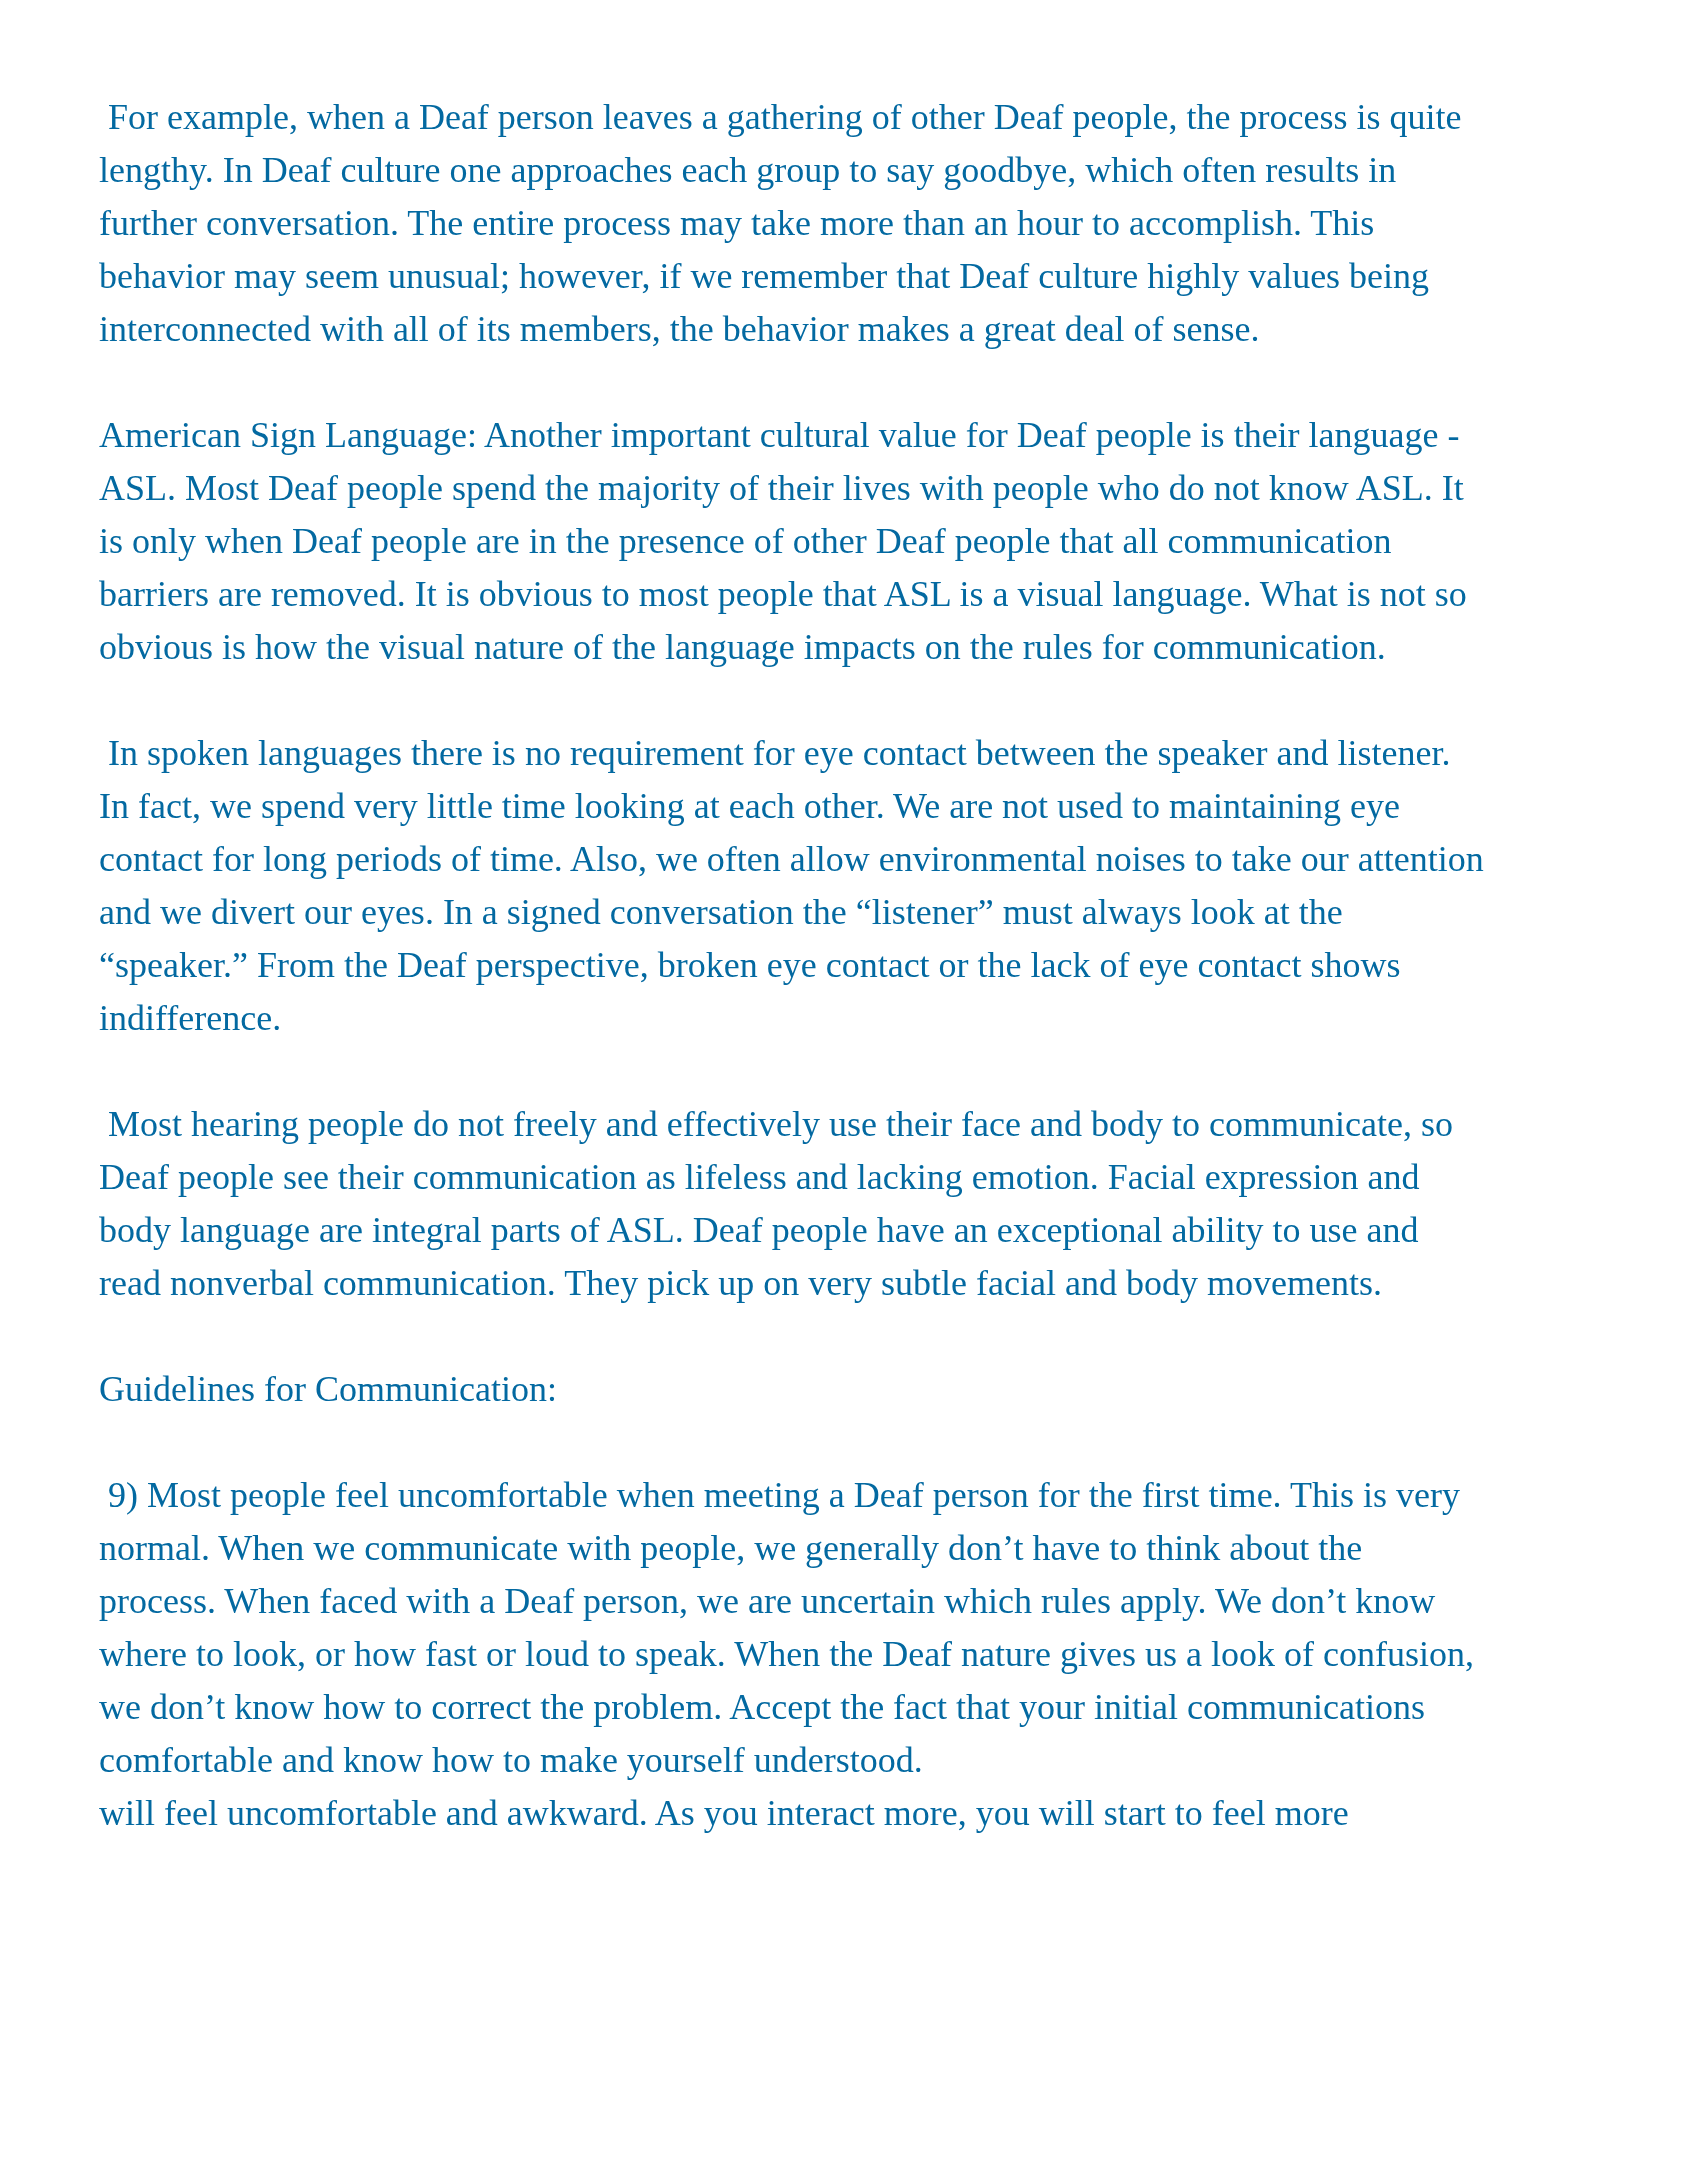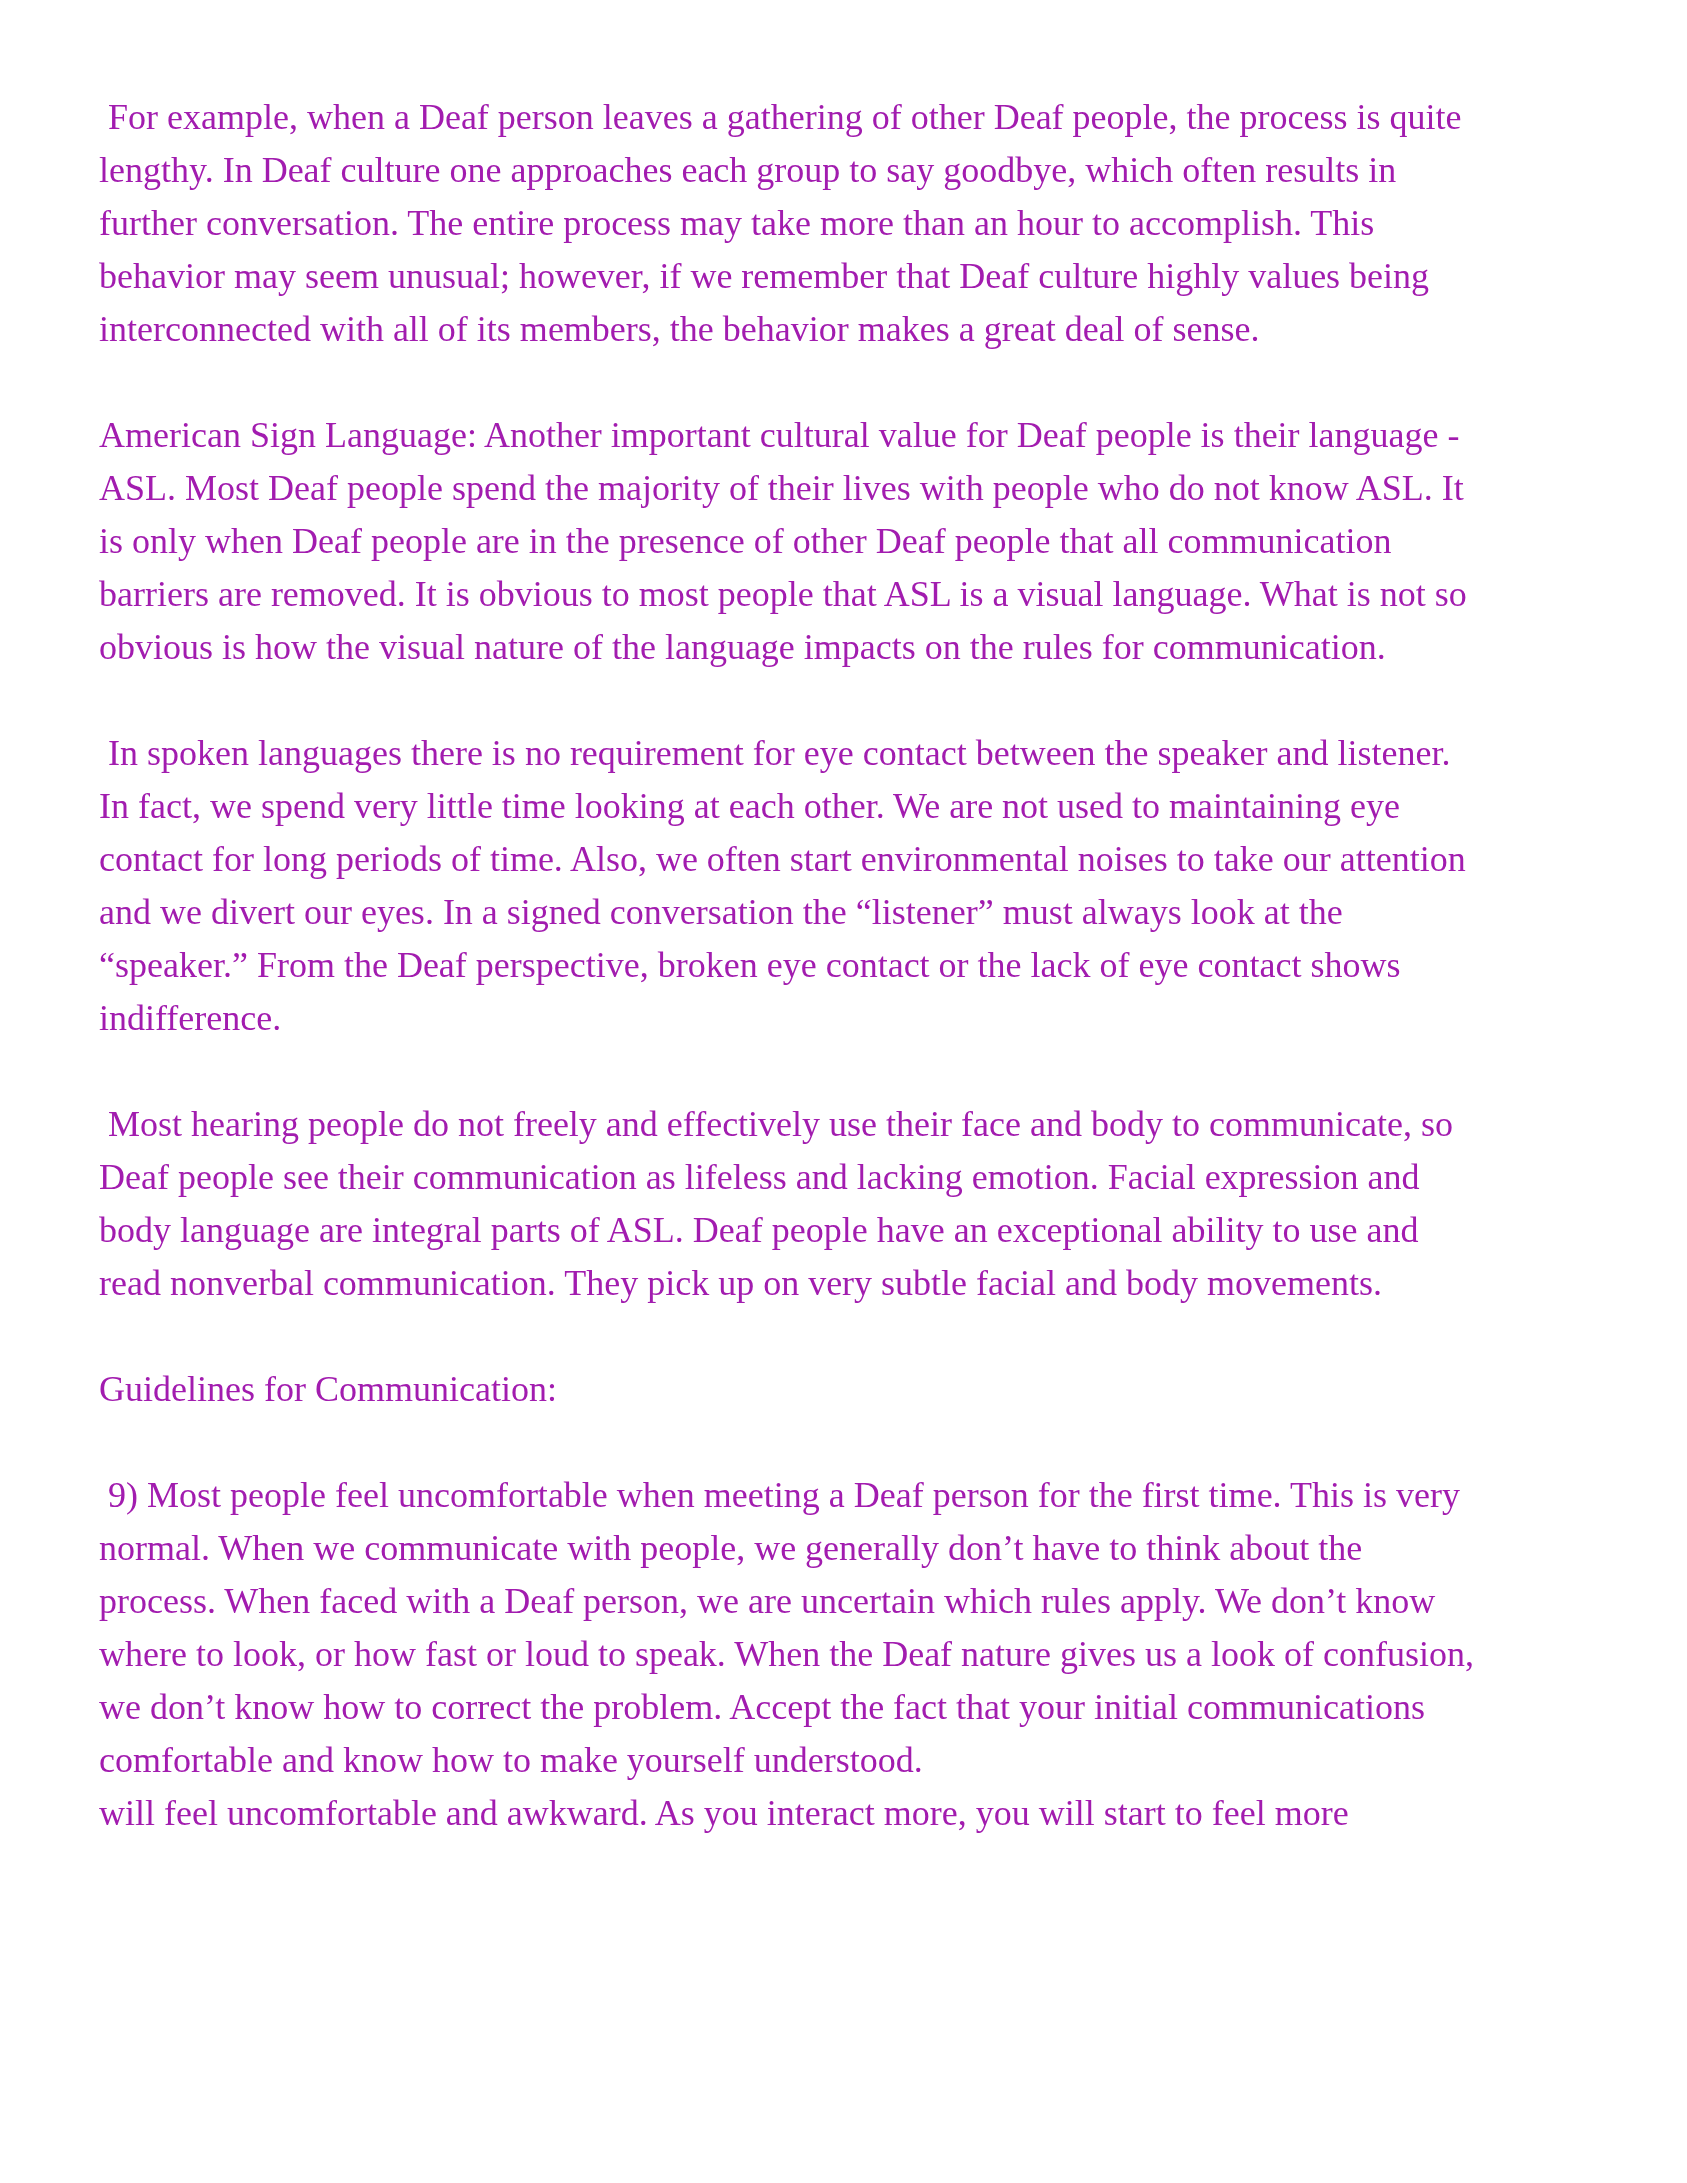--- a/index.html
+++ b/index.html
@@ -14,21 +14,21 @@
     overflow: hidden;
   }
   .page {
     position: absolute;
     left: 99px;
     top: 91px;
     width: 1522px;
     font-family: "Liberation Serif", "DejaVu Serif", serif;
     font-size: 36px;
     line-height: 53px;
-    color: #a21caf;
+    color: #0369a1;
   }
   .para {
     margin: 0 0 53px 0;
   }
   .line {
     display: block;
     white-space: pre;
   }
 </style>
 </head>
@@ -48,21 +48,21 @@
     <span class="line">American Sign Language: Another important cultural value for Deaf people is their language -</span>
     <span class="line">ASL. Most Deaf people spend the majority of their lives with people who do not know ASL. It</span>
     <span class="line">is only when Deaf people are in the presence of other Deaf people that all communication</span>
     <span class="line">barriers are removed. It is obvious to most people that ASL is a visual language. What is not so</span>
     <span class="line">obvious is how the visual nature of the language impacts on the rules for communication.</span>
   </p>
 
   <p class="para">
     <span class="line"> In spoken languages there is no requirement for eye contact between the speaker and listener.</span>
     <span class="line">In fact, we spend very little time looking at each other. We are not used to maintaining eye</span>
-    <span class="line">contact for long periods of time. Also, we often start environmental noises to take our attention</span>
+    <span class="line">contact for long periods of time. Also, we often allow environmental noises to take our attention</span>
     <span class="line">and we divert our eyes. In a signed conversation the “listener” must always look at the</span>
     <span class="line">“speaker.” From the Deaf perspective, broken eye contact or the lack of eye contact shows</span>
     <span class="line">indifference.</span>
   </p>
 
   <p class="para">
     <span class="line"> Most hearing people do not freely and effectively use their face and body to communicate, so</span>
     <span class="line">Deaf people see their communication as lifeless and lacking emotion. Facial expression and</span>
     <span class="line">body language are integral parts of ASL. Deaf people have an exceptional ability to use and</span>
     <span class="line">read nonverbal communication. They pick up on very subtle facial and body movements.</span>

